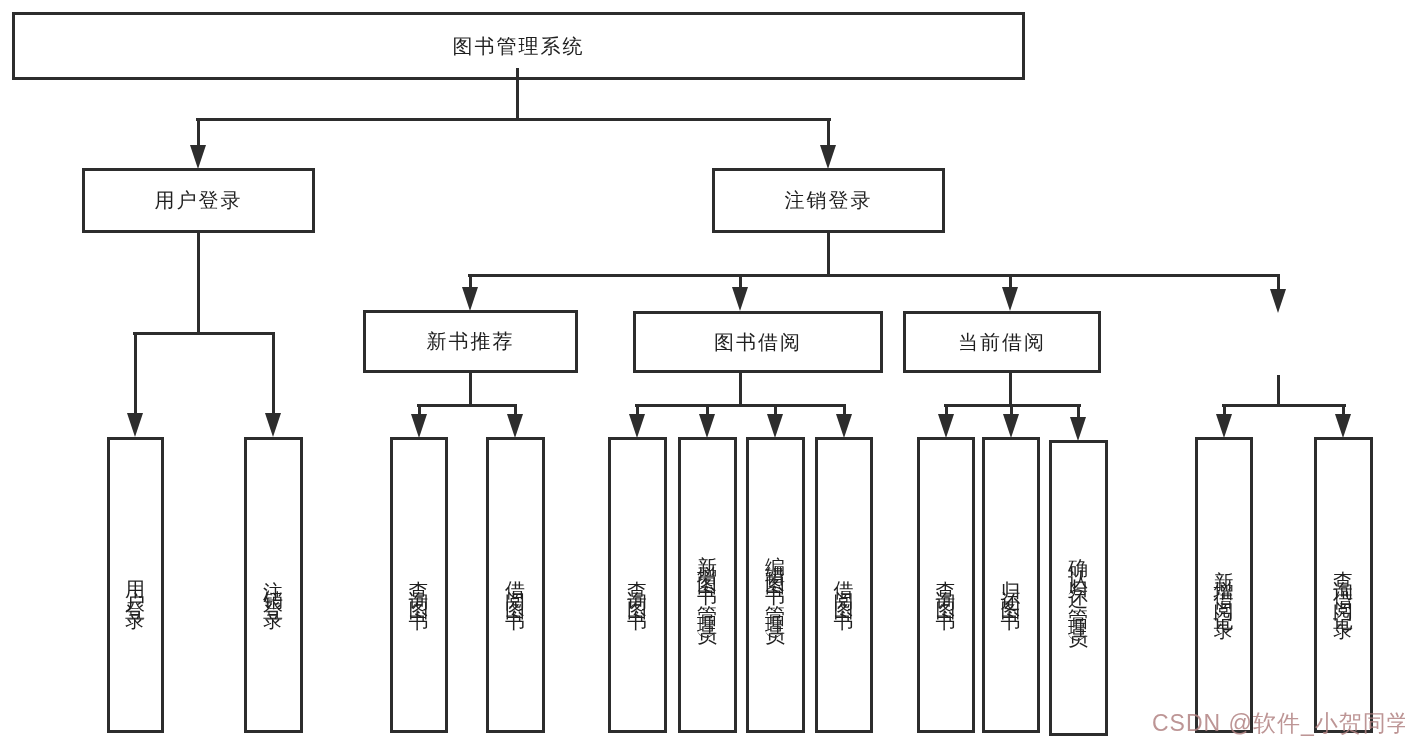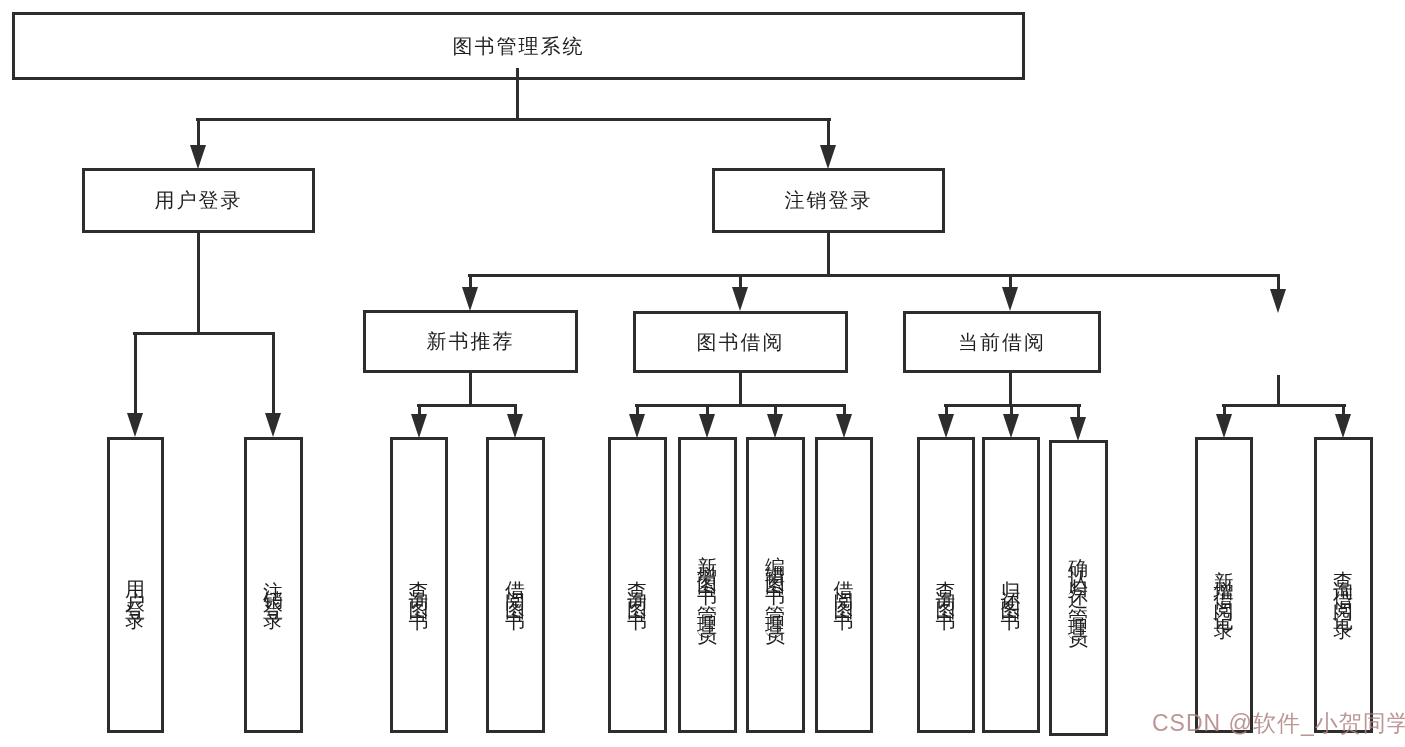--- a/index.html
+++ b/index.html
@@ -122,21 +122,21 @@
       <div class="head"></div>
     </div>
   <div class="arrow" style="left:1270px; top:277px; height:36px;">
       <div class="shaft"></div>
       <div class="head"></div>
     </div>
 
   <div class="box hbox" style="left:363px; top:310px; width:215px; height:63px;">
     <span>新书推荐</span>
   </div>
-  <div class="box hbox" style="left:633px; top:311px; width:215px; height:62px;">
+  <div class="box hbox" style="left:633px; top:311px; width:250px; height:62px;">
     <span>图书借阅</span>
   </div>
   <div class="box hbox" style="left:903px; top:311px; width:198px; height:62px;">
     <span>当前借阅</span>
   </div>
 
   <div class="line" style="left:469px; top:373px; width:3px; height:34px;"></div>
   <div class="line" style="left:417px; top:404px; width:100px; height:3px;"></div>
   <div class="arrow" style="left:411px; top:407px; height:31px;">
       <div class="shaft"></div>

